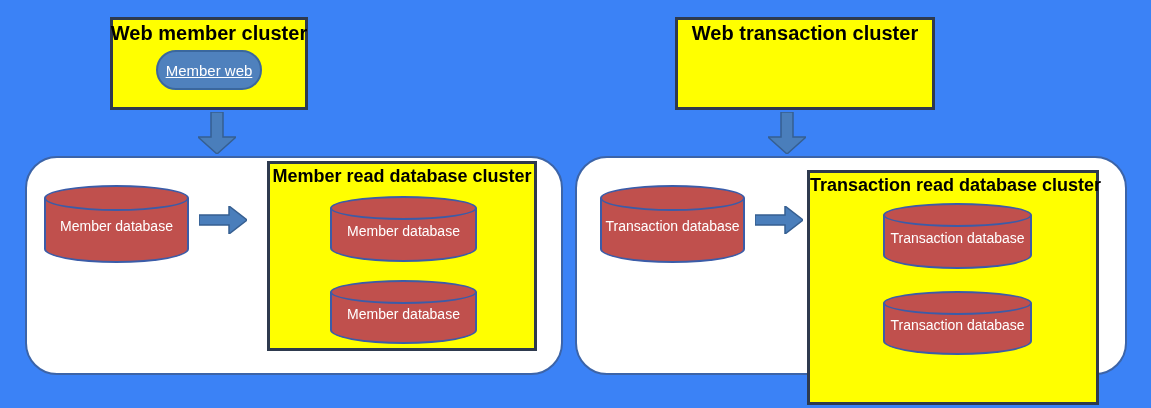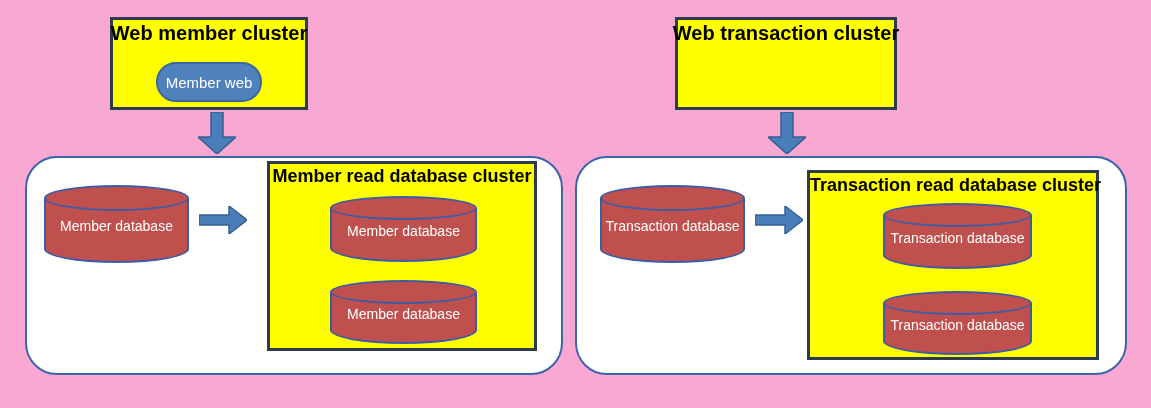--- a/index.html
+++ b/index.html
@@ -1,20 +1,20 @@
 <!DOCTYPE html>
 <html><head>
 <meta charset="utf-8">
 <style>
   html,body { margin:0; padding:0; background:#ffffff; }
   .canvas {
     position: relative;
     width: 1151px;
     height: 408px;
-    background: #f9a8d4;
+    background: #3b82f6;
     font-family: "Liberation Sans", sans-serif;
     overflow: hidden;
   }
   
   .top-box {
     position: absolute;
     box-sizing: border-box;
     background: #FFFF00;
     border: 3px solid #2e3a4e;
     display: flex;
@@ -23,32 +23,33 @@
   }
   .top-title {
     margin-top: 2px;
     font-size: 20px;
     font-weight: bold;
     color: #000000;
     white-space: nowrap;
     line-height: 1.15;
   }
   .pill {
-    margin-top: 17px;
+    margin-top: 5px;
     height: 40px;
     box-sizing: border-box;
     background: #4F81BD;
     border: 2px solid #3a679e;
     border-radius: 21px;
     display: flex;
     align-items: center;
     justify-content: center;
     color: #ffffff;
     font-size: 15px;
     white-space: nowrap;
+    text-decoration: underline;
   }
   
   .container-box {
     position: absolute;
     box-sizing: border-box;
     border: 2px solid #3c64a8;
     border-radius: 32px;
     background: #ffffff;
   }
   
@@ -144,41 +145,41 @@
       </div>
 
       <div class="cylinder" style="left:60px; top:116px; width:147px; height:64px;">
         <div class="cyl-top" style="height:24px;"></div>
         <div class="cyl-body" style="top:12px;"></div>
         <span class="cyl-label">Member database</span>
       </div>
     </div>
   </div>
 
-  <div class="top-box" style="left:675px; top:17px; width:222px; height:93px;">
+  <div class="top-box" style="left:675px; top:17px; width:260px; height:93px;">
     <div class="top-title">Web transaction cluster</div>
   </div>
 
   <svg class="arrow-svg" style="left:768px; top:112px;" width="38" height="42" viewBox="0 0 38 42">
     <polygon points="13,0 25,0 25,25 38,25 19,42 0,25 13,25" fill="#4A7EBB" stroke="#365f91" stroke-width="1.5"></polygon>
   </svg>
 
   <div class="container-box" style="left:575px; top:156px; width:552px; height:219px;">
 
     <div class="cylinder" style="left:23px; top:27px; width:145px; height:78px;">
       <div class="cyl-top"></div>
       <div class="cyl-body"></div>
       <span class="cyl-label">Transaction database</span>
     </div>
 
     <svg class="arrow-svg" style="left:178px; top:48px;" width="48" height="28" viewBox="0 0 48 28">
       <polygon points="0,9 30,9 30,0 48,14 30,28 30,19 0,19" fill="#4A7EBB" stroke="#365f91" stroke-width="1.5"></polygon>
     </svg>
 
-    <div class="read-box" style="left:230px; top:12px; width:292px; height:190px;">
+    <div class="read-box" style="left:230px; top:12px; width:292px; height:235px;">
       <div class="read-title">Transaction read database cluster</div>
 
       <div class="cylinder" style="left:73px; top:30px; width:149px; height:66px;">
         <div class="cyl-top" style="height:24px;"></div>
         <div class="cyl-body" style="top:12px;"></div>
         <span class="cyl-label">Transaction database</span>
       </div>
 
       <div class="cylinder" style="left:73px; top:118px; width:149px; height:64px;">
         <div class="cyl-top" style="height:24px;"></div>

